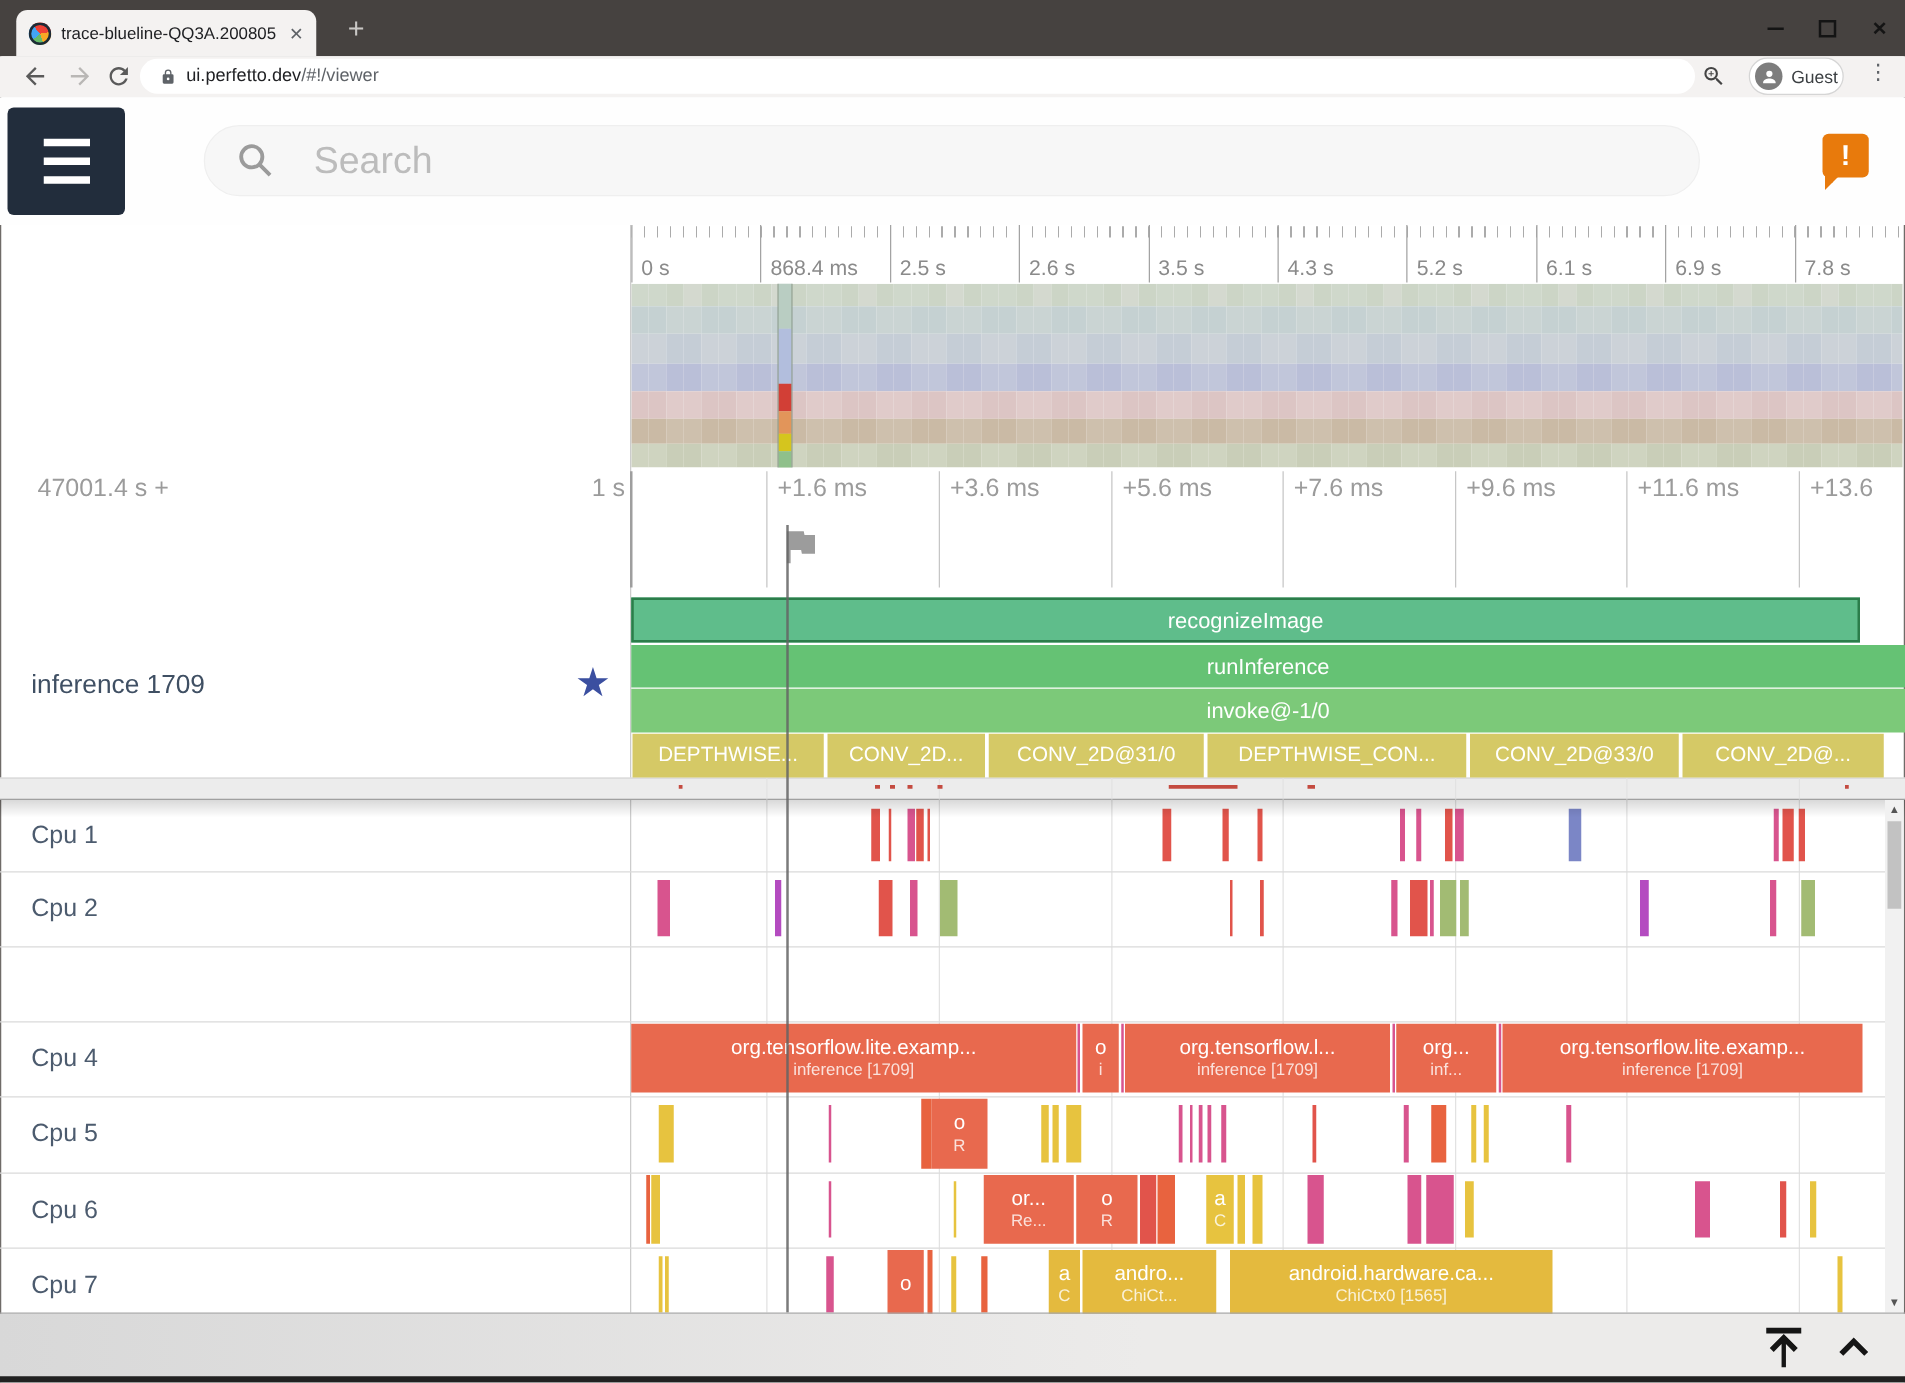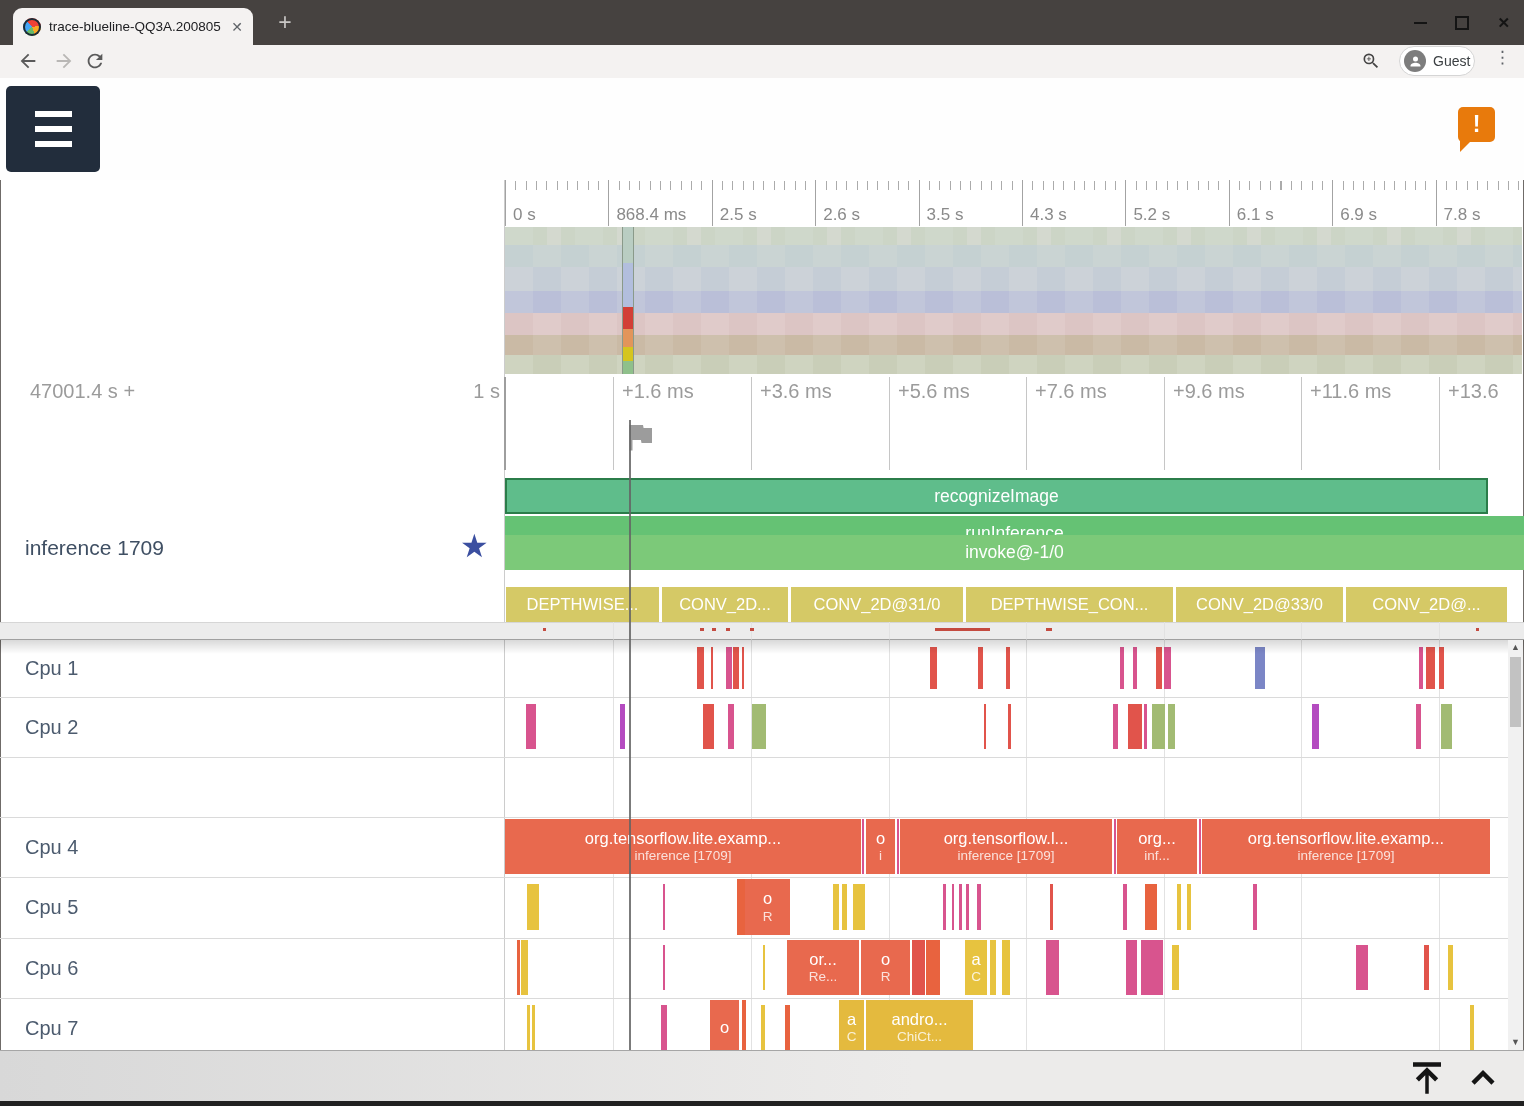--- a/index.html
+++ b/index.html
@@ -113,39 +113,51 @@
   <div class="toolbar"></div>
   <svg class="navico" style="left:17px" viewBox="0 0 24 24">
       <path fill="#5a5a5a" d="M20 11H7.83l5.59-5.59L12 4l-8 8 8 8 1.41-1.41L7.83 13H20v-2z"></path>
     </svg>
   <svg class="navico" style="left:53px" viewBox="0 0 24 24">
       <path fill="#b9b7b5" d="M12 4l-1.41 1.41L16.17 11H4v2h12.17l-5.58 5.59L12 20l8-8z"></path>
     </svg>
   <svg class="navico" style="left:84px" viewBox="0 0 24 24">
       <path fill="#5a5a5a" d="M17.65 6.35C16.2 4.9 14.21 4 12 4c-4.42 0-7.99 3.58-8 8s3.57 8 8 8c3.73 0 6.84-2.55 7.73-6h-2.08c-.82 2.33-3.04 4-5.65 4-3.31 0-6-2.69-6-6s2.69-6 6-6c1.66 0 3.14.69 4.22 1.78L13 11h7V4l-2.35 2.35z"></path>
     </svg>
+  <div class="urlbar">
+    <svg width="13" height="13" viewBox="0 0 24 24">
+        <path fill="#5f6368" d="M18 8h-1V6a5 5 0 00-10 0v2H6a2 2 0 00-2 2v10a2 2 0 002 2h12a2 2 0 002-2V10a2 2 0 00-2-2zM9 6a3 3 0 016 0v2H9V6zm3 11a2 2 0 110-4 2 2 0 010 4z"></path>
+      </svg>
+    <span><span class="url-domain">ui.perfetto.dev</span><span class="url-path">/#!/viewer</span></span>
+  </div>
   <svg class="navico" style="left:1361px;top:51px;width:20px;height:20px" viewBox="0 0 24 24">
       <path fill="#444" d="M15.5 14h-.79l-.28-.27A6.47 6.47 0 0016 9.5 6.5 6.5 0 109.5 16c1.61 0 3.09-.59 4.23-1.57l.27.28v.79l5 4.99L20.49 19l-4.99-5zm-6 0A4.5 4.5 0 1114 9.5 4.49 4.49 0 019.5 14zM12 10h-2v2H9v-2H7V9h2V7h1v2h2v1z"></path>
     </svg>
   <div class="guest">
     <span class="avatar">
         <svg width="15" height="15" viewBox="0 0 24 24">
           <path fill="#fff" d="M12 12a4 4 0 100-8 4 4 0 000 8zm0 2c-3.3 0-8 1.7-8 5v1h16v-1c0-3.3-4.7-5-8-5z"></path>
         </svg>
       </span>
     <span class="guest-label">Guest</span>
   </div>
   <div class="menudots">⋮</div>
 
   <div class="ptopbar"></div>
   <div class="hamburger">
       <i></i>
       <i></i>
       <i></i>
     </div>
+  <div class="searchbar">
+    <svg width="37" height="37" viewBox="0 0 24 24">
+        <path fill="none" stroke="#9b9b9b" stroke-width="2" d="M10 4.5a5.5 5.5 0 110 11 5.5 5.5 0 010-11zm4.2 9.7l5.3 5.3"></path>
+      </svg>
+    <input type="text" placeholder="Search" style="">
+  </div>
   <div class="feedback">!</div>
 
   <div class="minorticks"></div>
 
   <div class="minimap">
       <div class="mmband" style="height: 18px;">
         <span style="background: rgb(207, 216, 203);"></span>
         <span style="background: rgb(207, 216, 203);"></span>
         <span style="background: rgb(204, 213, 198);"></span>
         <span style="background: rgb(212, 217, 207);"></span>
@@ -737,21 +749,21 @@
     <div class="gridline" style="left: 1164px; top: 622px; height: 428px; background: rgb(226, 226, 226);"></div>
     <div class="dlabel" style="left: 1173px;">+9.6 ms</div>
     <div class="gridline" style="left: 1301px; top: 377px; height: 93px; background: rgb(198, 198, 198);"></div>
     <div class="gridline" style="left: 1301px; top: 622px; height: 428px; background: rgb(226, 226, 226);"></div>
     <div class="dlabel" style="left: 1310px;">+11.6 ms</div>
     <div class="gridline" style="left: 1439px; top: 377px; height: 93px; background: rgb(198, 198, 198);"></div>
     <div class="gridline" style="left: 1439px; top: 622px; height: 428px; background: rgb(226, 226, 226);"></div>
     <div class="dlabel" style="left: 1448px;">+13.6</div>
     <div class="prow" style="left: 505px; top: 516px; width: 1019px; height: 34px; background: rgb(101, 194, 116);">runInference</div>
     <div class="prow" style="left: 505px; top: 478px; width: 983px; height: 36px; background: rgb(95, 189, 139); border: 2px solid rgb(43, 125, 74);">recognizeImage</div>
-    <div class="prow" style="left: 505px; top: 535px; width: 1019px; height: 35px; background: rgb(124, 201, 121);">invoke@-1/0</div>
+    <div class="prow" style="left: 505px; top: 551px; width: 1019px; height: 35px; background: rgb(124, 201, 121);">invoke@-1/0</div>
     <div class="conv" style="left: 506px; width: 153px; background: rgb(213, 201, 102);">DEPTHWISE...</div>
     <div class="conv" style="left: 662px; width: 126px; background: rgb(213, 201, 102);">CONV_2D...</div>
     <div class="conv" style="left: 791px; width: 172px; background: rgb(213, 201, 102);">CONV_2D@31/0</div>
     <div class="conv" style="left: 966px; width: 207px; background: rgb(213, 201, 102);">DEPTHWISE_CON...</div>
     <div class="conv" style="left: 1176px; width: 167px; background: rgb(213, 201, 102);">CONV_2D@33/0</div>
     <div class="conv" style="left: 1346px; width: 161px; background: rgb(213, 201, 102);">CONV_2D@...</div>
     <div class="mmark" style="left: 543px; width: 3px;"></div>
     <div class="mmark" style="left: 700px; width: 4px;"></div>
     <div class="mmark" style="left: 712px; width: 4px;"></div>
     <div class="mmark" style="left: 726px; width: 4px;"></div>
@@ -894,16 +906,20 @@
       <div class="bar" style="left: 761px; width: 4px; background: rgb(231, 195, 63); top: 7px; bottom: 8px;"></div>
       <div class="bar" style="left: 785px; width: 5px; background: rgb(232, 99, 63); top: 7px; bottom: 8px;"></div>
       <div class="bar" style="left: 839px; width: 25px; background: rgb(228, 186, 62); top: 2px; bottom: 3px;">
         <div class="l1">a</div>
         <div class="l2">C</div>
       </div>
       <div class="bar" style="left: 866px; width: 107px; background: rgb(228, 186, 62); top: 2px; bottom: 3px;">
         <div class="l1">andro...</div>
         <div class="l2">ChiCt...</div>
       </div>
+      <div class="bar" style="left: 984px; width: 258px; background: rgb(228, 186, 62); top: 2px; bottom: 3px;">
+        <div class="l1">android.hardware.ca...</div>
+        <div class="l2">ChiCtx0 [1565]</div>
+      </div>
       <div class="bar" style="left: 1470px; width: 4px; background: rgb(231, 195, 63); top: 7px; bottom: 8px;"></div>
     </div>
     <div class="rowsep" style="top: 998px;"></div>
   </div>
 
 </body></html>

